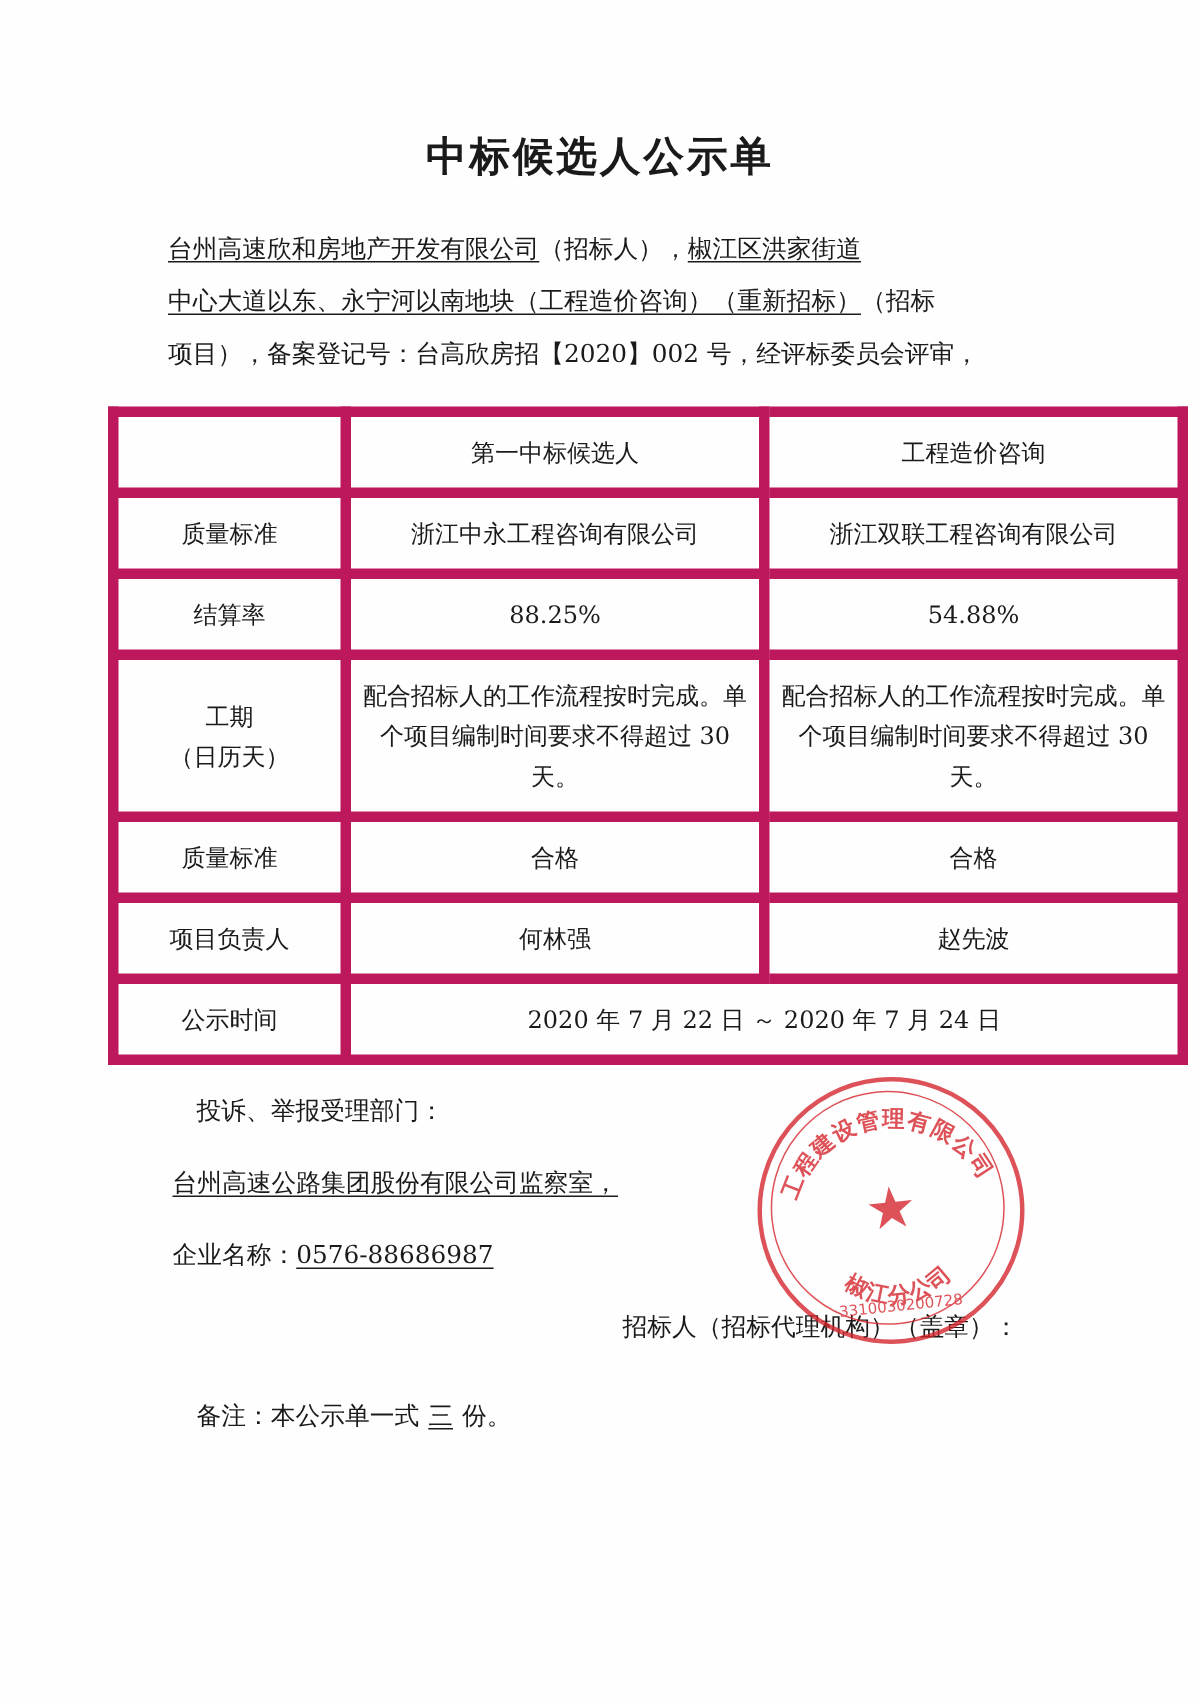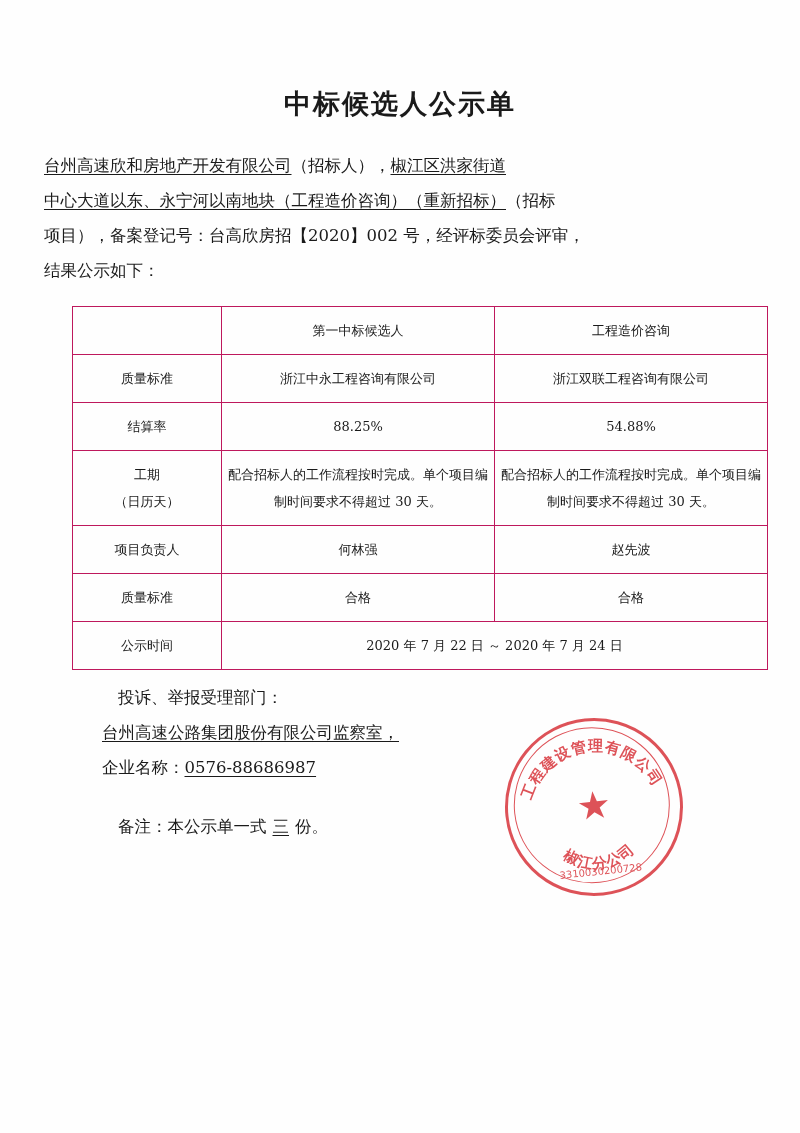--- a/index.html
+++ b/index.html
@@ -24,58 +24,58 @@
   }
   .title {
     text-align: center;
     font-size: 27px;
     font-weight: bold;
     letter-spacing: 2px;
     margin: 86px 0 0 0;
     font-family: "DejaVu Serif", "Liberation Serif", serif;
   }
   .intro {
-    margin: 26px 72px 0 44px;
+    margin: 26px 72px 0 112px;
     font-size: 16.5px;
     line-height: 35px;
     text-align: justify;
     text-justify: inter-ideograph;
   }
   .intro p {
     margin: 0;
     text-indent: 0;
   }
   .u {
     text-decoration: underline;
     text-underline-offset: 3px;
   }
   table.main {
     margin: 18px 72px 0 72px;
     width: 656px;
     border-collapse: collapse;
     table-layout: fixed;
   }
   table.main td {
-    border: 1px solid #be185d;
+    border: 7px solid #be185d;
     text-align: center;
     vertical-align: middle;
-    font-size: 13px;
+    font-size: 16px;
     line-height: 27px;
     padding: 10px 6px;
   }
   td.lbl { width: 136px; }
   td.col { width: 260px; }
   .blank-cell { }
   .tail {
     margin: 10px 72px 0 72px;
     font-size: 16.5px;
     line-height: 35px;
     position: relative;
   }
-  .tail p { margin: 0; }
+  .tail p { margin: 13px; }
   .indent1 { padding-left: 46px; }
   .indent2 { padding-left: 30px; }
   .right-block {
     margin-top: 4px;
     padding-left: 330px;
   }
   .stamp {
     position: absolute;
     left: 505px;
     top: 718px;
@@ -134,21 +134,20 @@
   <div class="title">中标候选人公示单</div>
 
   <div class="intro">
     <p>
       <span class="u">台州高速欣和房地产开发有限公司</span><span>（招标人），</span><span class="u">椒江区洪家街道</span>
     </p>
     <p>
       <span class="u">中心大道以东、永宁河以南地块（工程造价咨询）（重新招标）</span><span>（招标</span>
     </p>
     <p>项目），备案登记号：台高欣房招【2020】002 号，经评标委员会评审，</p>
-    <p>结果公示如下：</p>
   </div>
 
   <table class="main">
     <tbody>
       <tr>
         <td class="lbl blank-cell"></td>
         <td class="col">第一中标候选人</td>
         <td class="col">工程造价咨询</td>
       </tr>
       <tr>
@@ -163,43 +162,44 @@
       </tr>
       <tr>
         <td class="lbl">
           <div>工期</div>
           <div>（日历天）</div>
         </td>
         <td class="col">配合招标人的工作流程按时完成。单个项目编制时间要求不得超过 30 天。</td>
         <td class="col">配合招标人的工作流程按时完成。单个项目编制时间要求不得超过 30 天。</td>
       </tr>
       <tr>
+        <td class="lbl">质量标准</td>
+        <td class="col">合格</td>
+        <td class="col">合格</td>
+      </tr>
+      <tr>
         <td class="lbl">项目负责人</td>
         <td class="col">何林强</td>
         <td class="col">赵先波</td>
-      </tr>
-      <tr>
-        <td class="lbl">质量标准</td>
-        <td class="col">合格</td>
-        <td class="col">合格</td>
       </tr>
       <tr>
         <td class="lbl">公示时间</td>
         <td class="col" colspan="2">2020 年 7 月 22  日  ～ 2020 年 7 月 24 日</td>
       </tr>
     </tbody>
   </table>
 
   <div class="tail">
     <p class="indent1">投诉、举报受理部门：</p>
     <p class="indent2 u">台州高速公路集团股份有限公司监察室，</p>
     <p class="indent2">
       <span>企业名称：</span><span class="u">0576-88686987</span>
     </p>
     <div class="right-block">
+      <p>招标人（招标代理机构）（盖章）：</p>
     </div>
     <p class="indent1" style="margin-top:24px;">
       <span>备注：</span><span>本公示单一式</span><span class="u" style="padding:0 6px;">三</span><span>份。</span>
     </p>
   </div>
 
   <div class="stamp">
     <div class="inner-ring"></div>
     <svg class="arc-text" viewBox="0 0 172 172">
       <path id="arcTop" d="M 20 96 A 66 66 0 0 1 152 96" fill="none"></path>

